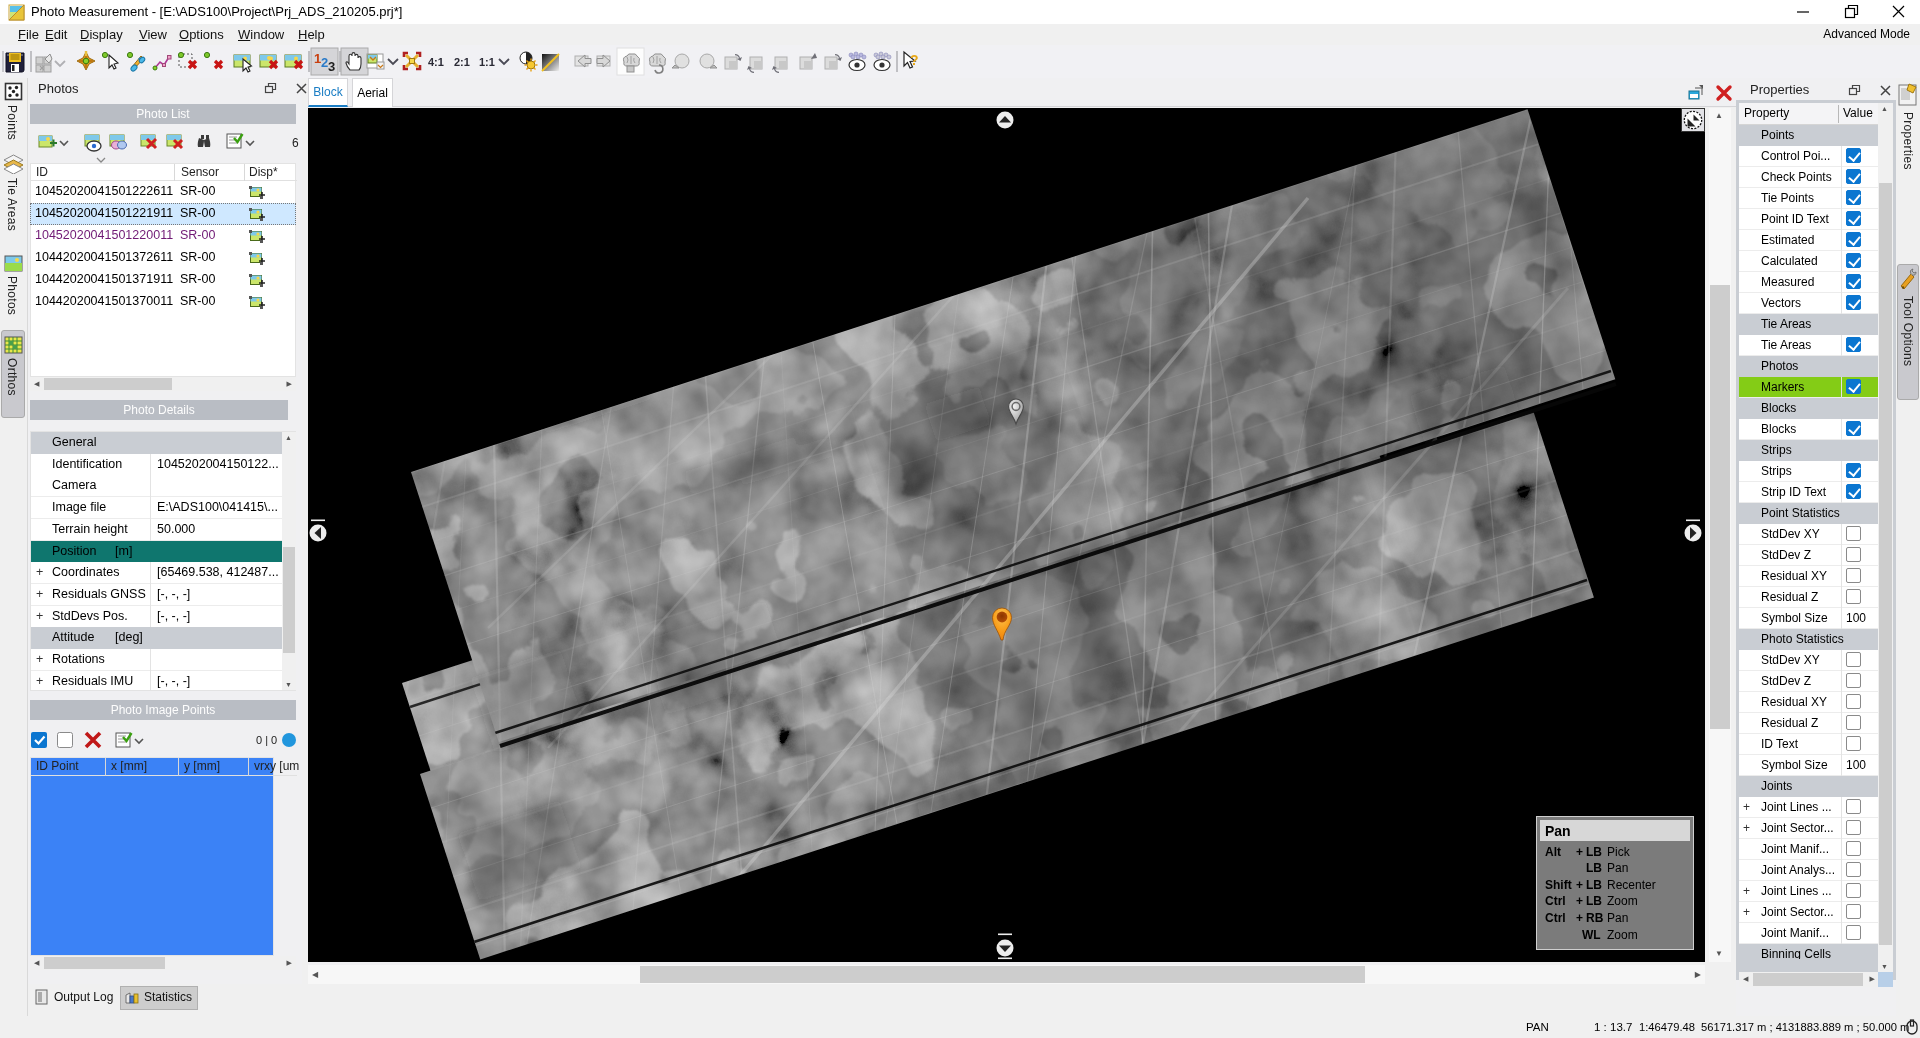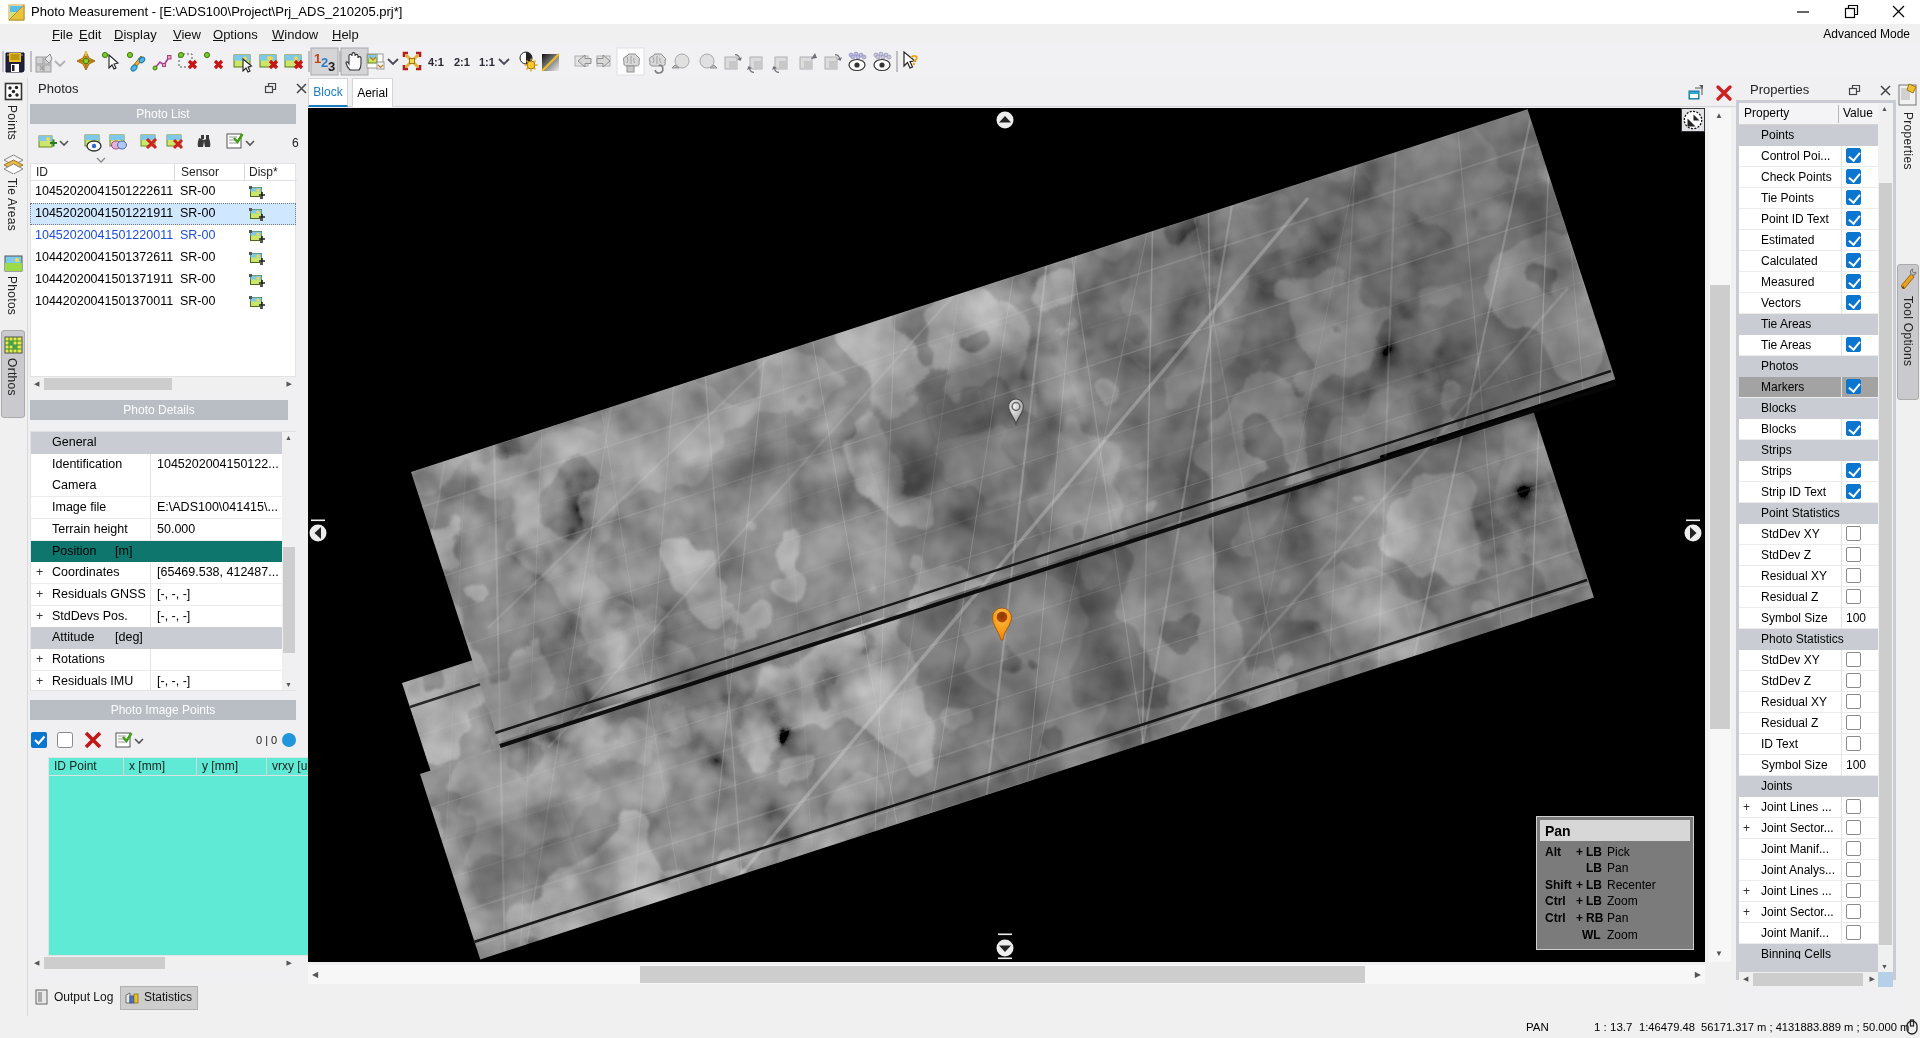--- a/index.html
+++ b/index.html
@@ -4,21 +4,21 @@
 <style>
 * { margin:0; padding:0; box-sizing:border-box; }
 html,body { width:1920px; height:1038px; overflow:hidden; }
 body { font-family:"Liberation Sans", sans-serif; background:#f0f0f0; position:relative; }
 .abs { position:absolute; }
 
 #titlebar { left:0; top:0; width:1920px; height:24px; background:#ffffff; }
 #titletext { left:31px; top:4px; font-size:13px; color:#000;text-align:right; }
 
 #menubar { left:0; top:24px; width:1920px; height:21px; background:#f0f0f0; font-size:13px; color:#111; }
-#menubar span.mi { position:absolute; top:3px;margin-left:34px; }
+#menubar span.mi { position:absolute; top:3px; }
 #advmode { position:absolute; right:10px; top:3px; font-size:12px; color:#000; }
 
 #toolbar { left:0; top:45px; width:1920px; height:33px; background:#f1f1f4; }
 
 #lefttabs { left:0; top:78px; width:28px; height:938px; background:#f0f0f0; border-right:1px solid #d9d9d9; }
 .vtxt { writing-mode:vertical-lr; font-size:12px; color:#222; letter-spacing:0.3px; }
 #leftpanel { left:28px; top:78px; width:274px; height:906px; background:#f0f0f2; }
 .sechdr { position:absolute; left:0; width:270px; height:20px; background:#b9bdc4; color:#fdfdfd; font-size:12px; text-align:center; line-height:20px; }
 #canvaswrap { left:308px; top:78px; width:1212px; height:906px; background:#f0f0f2; }
 #tabbar { left:0; top:0; width:1428px; height:29px; background:#f0f0f2; border-bottom:1px solid #d5d5d8; }
@@ -404,21 +404,21 @@
         <span class="abs" style="left:150px;top:3px">SR-00</span>
         <svg class="abs" style="left:218px;top:3px" width="18" height="17" viewBox="0 0 18 17">
           <rect x="2.5" y="3.5" width="11" height="9" fill="#cbe66a" stroke="#4a6a1a"></rect>
           <rect x="2.5" y="3.5" width="11" height="4" fill="#7ec9ea"></rect>
           <circle cx="10" cy="6" r="1.6" fill="#f7d84a"></circle>
           <path d="M11 11 h6 M14 8 v6" stroke="#222" stroke-width="1.6"></path>
           <rect x="1" y="2" width="3" height="3" fill="#555"></rect>
           <rect x="12" y="12" width="3" height="3" fill="#555"></rect>
         </svg>
       </div>
-      <div class="abs" style="left:0;top:44px;width:266px;height:22px;font-size:12.5px;color:#1d4ed8">
+      <div class="abs" style="left:0;top:44px;width:266px;height:22px;font-size:12.5px;color:#701a75">
         <span class="abs" style="left:5px;top:3px">10452020041501220011</span>
         <span class="abs" style="left:150px;top:3px">SR-00</span>
         <svg class="abs" style="left:218px;top:3px" width="18" height="17" viewBox="0 0 18 17">
           <rect x="2.5" y="3.5" width="11" height="9" fill="#cbe66a" stroke="#4a6a1a"></rect>
           <rect x="2.5" y="3.5" width="11" height="4" fill="#7ec9ea"></rect>
           <circle cx="10" cy="6" r="1.6" fill="#f7d84a"></circle>
           <path d="M11 11 h6 M14 8 v6" stroke="#222" stroke-width="1.6"></path>
           <rect x="1" y="2" width="3" height="3" fill="#555"></rect>
           <rect x="12" y="12" width="3" height="3" fill="#555"></rect>
         </svg>
@@ -546,21 +546,21 @@
     <path d="M58 5 l14 14 M72 5 l-14 14" stroke="#c01818" stroke-width="3.6"></path>
     <g transform="translate(85,1)">
       <rect x="3" y="4" width="14" height="14" fill="#fff" stroke="#555"></rect>
       <path d="M5 7 h8 M5 10 h8 M5 13 h8" stroke="#999" stroke-width="1"></path>
       <path d="M10 8 l3.5 4 l5 -8" fill="none" stroke="#3aa010" stroke-width="2.4"></path>
       <path d="M22 10 l4 4 l4 -4" fill="none" stroke="#555" stroke-width="1.6"></path>
     </g>
     <text x="228" y="16" font-size="11" fill="#222">0 | 0</text>
     <circle cx="261" cy="12" r="7" fill="#2196dd"></circle>
   </svg>
-  <div class="abs" style="left:20px;top:679px;width:266px;height:199px;background:#5eead4;border:1px solid #e3e3e3">
+  <div class="abs" style="left:2px;top:679px;width:244px;height:199px;background:#3b82f6;border:1px solid #e3e3e3">
     <div class="abs" style="left:0;top:0;width:266px;height:18px;border-bottom:1px solid #e0e0e0;font-size:12px;color:#222">
       <span class="abs" style="left:5px;top:1px">ID Point</span>
       <span class="abs" style="left:80px;top:1px">x [mm]</span>
       <span class="abs" style="left:153px;top:1px">y [mm]</span>
       <span class="abs" style="left:223px;top:1px;white-space:nowrap;width:50px;overflow:hidden">vrxy [um</span>
       <span class="abs" style="left:74px;top:0;width:1px;height:18px;background:#d8d8d8"></span>
       <span class="abs" style="left:147px;top:0;width:1px;height:18px;background:#d8d8d8"></span>
       <span class="abs" style="left:217px;top:0;width:1px;height:18px;background:#d8d8d8"></span>
     </div>
   </div>
@@ -919,21 +919,21 @@
         <span class="abs" style="left:22px;top:3px">Tie Areas</span>
       </div>
       <div class="abs" style="left:0;top:257px;width:139px;height:21px;background:#fff;border-bottom:1px solid #ececec;font-size:12px;color:#000">
         <span class="abs" style="left:22px;top:3px">Tie Areas</span>
         <span class="abs" style="left:102px;top:0;width:1px;height:21px;background:#e3e3e3"></span>
         <span class="cb on" style="left:107px;top:2px"></span>
       </div>
       <div class="abs" style="left:0;top:278px;width:139px;height:21px;background:#c9cdd3;font-size:12px;color:#000">
         <span class="abs" style="left:22px;top:3px">Photos</span>
       </div>
-      <div class="abs" style="left:0;top:299px;width:164px;height:21px;background:#a3a3a3;border-bottom:1px solid #ececec;font-size:12px;color:#000">
+      <div class="abs" style="left:0;top:299px;width:164px;height:21px;background:#84cc16;border-bottom:1px solid #ececec;font-size:12px;color:#000">
         <span class="abs" style="left:22px;top:3px">Markers</span>
         <span class="abs" style="left:102px;top:0;width:1px;height:21px;background:#e3e3e3"></span>
         <span class="cb on" style="left:107px;top:2px"></span>
       </div>
       <div class="abs" style="left:0;top:320px;width:139px;height:21px;background:#c9cdd3;font-size:12px;color:#000">
         <span class="abs" style="left:22px;top:3px">Blocks</span>
       </div>
       <div class="abs" style="left:0;top:341px;width:139px;height:21px;background:#fff;border-bottom:1px solid #ececec;font-size:12px;color:#000">
         <span class="abs" style="left:22px;top:3px">Blocks</span>
         <span class="abs" style="left:102px;top:0;width:1px;height:21px;background:#e3e3e3"></span>

